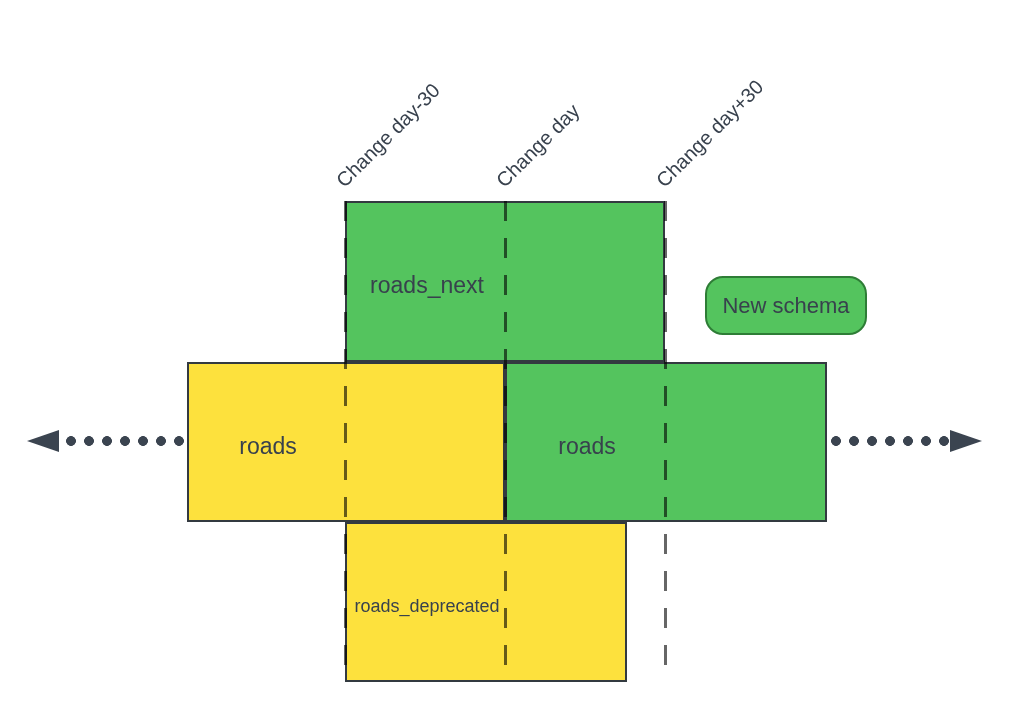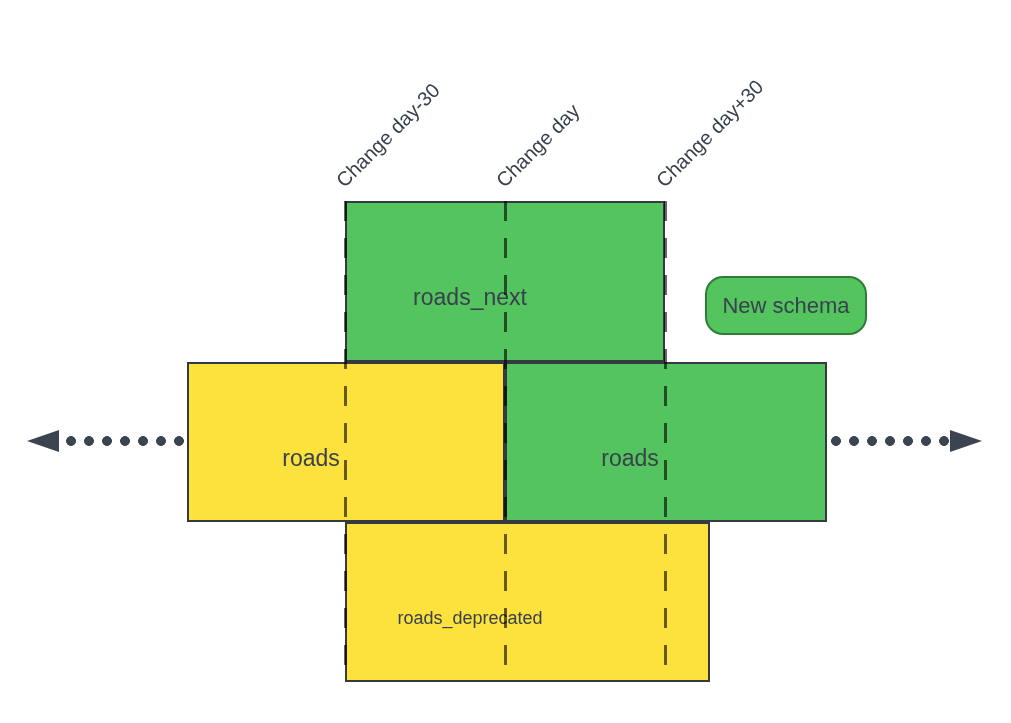--- a/index.html
+++ b/index.html
@@ -37,31 +37,31 @@
   .tl-anchor.a2{left:508px;top:192px;}
   .tl-anchor.a3{left:668px;top:192px;}
 
   
   .box{
     position:absolute;border:2px solid var(--box_stroke);box-sizing:border-box;z-index:2;
   }
   .box.green{background:var(--schema_green);}
   .box.yellow{background:var(--schema_yellow);}
   .box .cell-label{
-    position:absolute;left:0;top:16px;height:100%;
+    position:absolute;left:0;top:4px;height:100%;
     display:flex;align-items:center;justify-content:center;
-    font-size:23px;color:var(--text);margin-left:43px;
+    font-size:23px;color:var(--text);
   }
   .box.roads-next{left:345px;top:201px;width:320px;height:161px;}
   .box.roads-next .cell-label{width:160px;}
   .box.roads-old{left:187px;top:362px;width:318px;height:160px;}
   .box.roads-old .cell-label{width:158px;}
   .box.roads-new{left:505px;top:362px;width:322px;height:160px;}
   .box.roads-new .cell-label{width:160px;}
-  .box.roads-deprecated{left:345px;top:522px;width:365px;height:160px;}
+  .box.roads-deprecated{left:345px;top:522px;width:282px;height:160px;}
   .box.roads-deprecated .cell-label{width:160px;font-size:18px;}
 
   
   .dotline{
     position:absolute;top:435px;height:12px;z-index:1;
     background-image:radial-gradient(circle, var(--arrow) 4.6px, rgba(0,0,0,0) 5.2px);
     background-size:18px 12px;background-repeat:repeat-x;
   }
   .dotline.left{left:62px;width:125px;}
   .dotline.right{left:827px;width:122px;}

